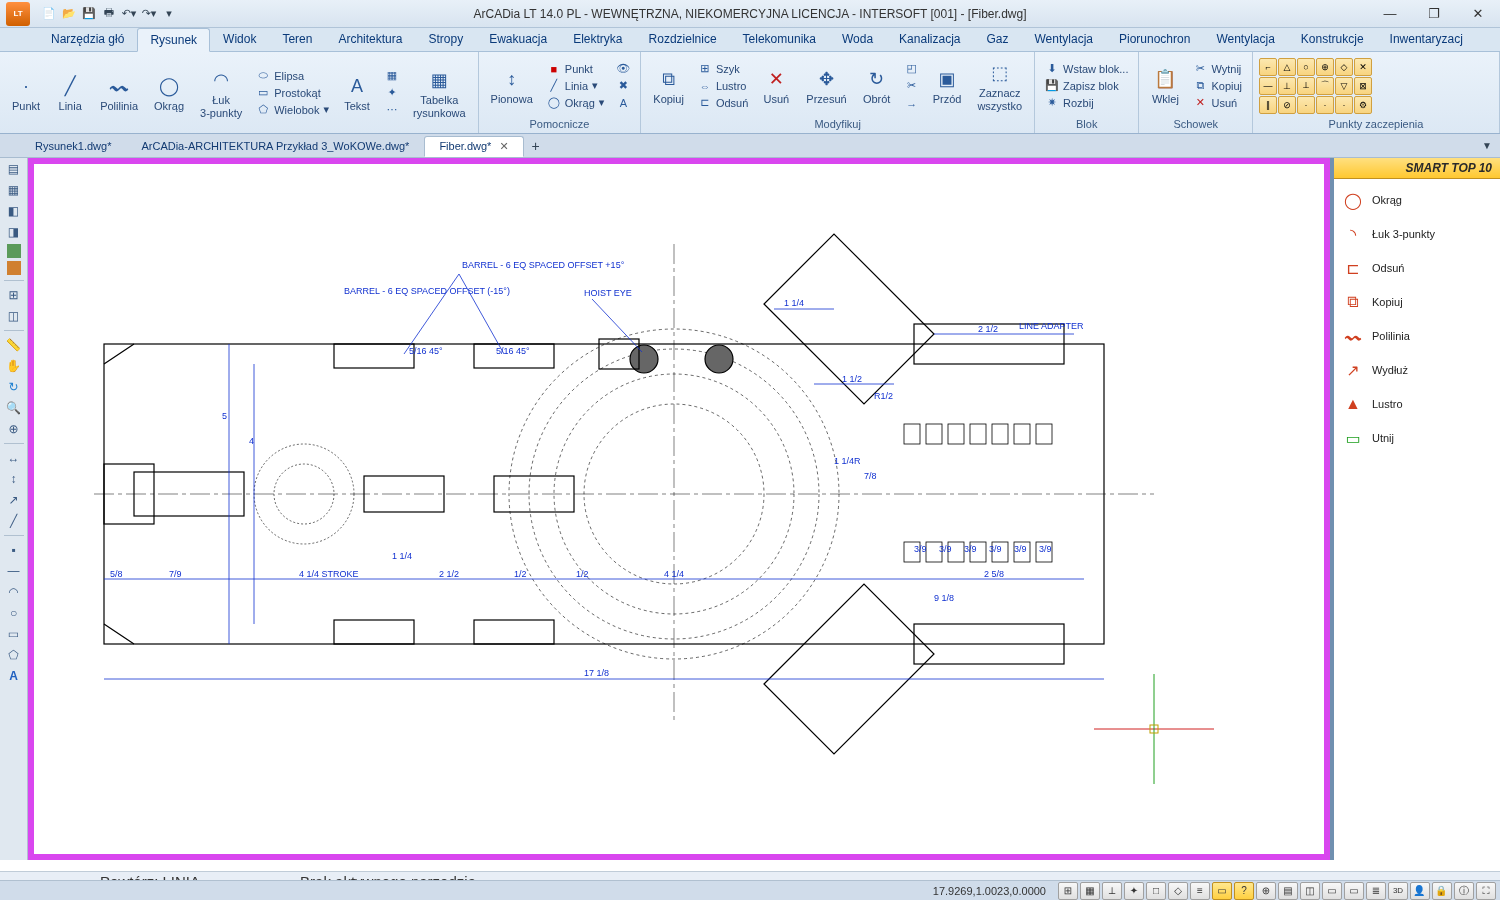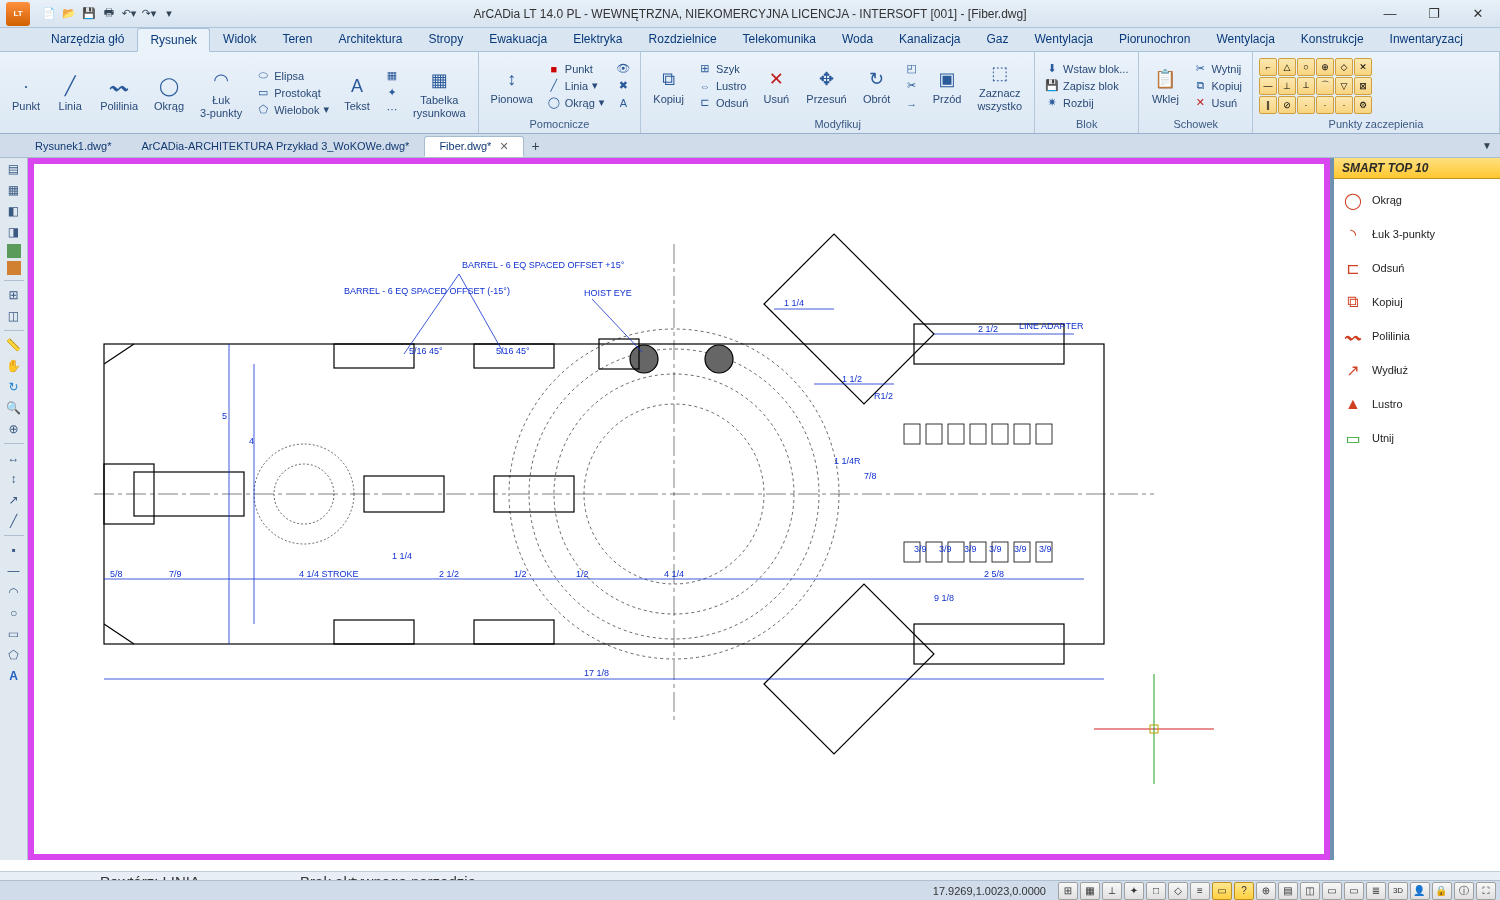--- a/index.html
+++ b/index.html
@@ -43,21 +43,21 @@
 
 
 .workspace { position:absolute; top:158px; left:0; right:0; bottom:40px; display:flex; }
 .ltoolbar { width:28px; background:#e0e8f0; border-right:1px solid #b0c0d0; display:flex; flex-direction:column; align-items:center; padding-top:2px; gap:3px; }
 .ltoolbar div { width:18px; height:18px; font-size:12px; color:#3a5a82; display:flex; align-items:center; justify-content:center; cursor:pointer; }
 .ltoolbar .sep { height:1px; width:20px; background:#b0c0d0; margin:2px 0; }
 .canvas { flex:1; background:#fff; border:6px solid #d946ef; position:relative; overflow:hidden; }
 .canvas svg { position:absolute; top:0; left:0; }
 
 
-.rpanel { width:170px; background:#fff; border-left:4px solid #7090b0; display:flex; flex-direction:column; }
+.rpanel { width:170px; background:#fff; border-left:4px solid #7090b0; display:flex; flex-direction:column;text-align:right; }
 .rpanel-hdr { background:linear-gradient(#ffe080,#ffc830); padding:3px 8px; font-size:12px; font-weight:bold; font-style:italic; color:#2a2a2a; border-bottom:1px solid #c09020; }
 .rpanel-body { flex:1; padding:4px; background:#fff; }
 .smart-item { display:flex; align-items:center; gap:8px; padding:6px 4px; font-size:11px; color:#222; cursor:pointer; }
 .smart-item .ico { width:22px; height:22px; display:flex; align-items:center; justify-content:center; color:#d04020; font-size:16px; }
 
 
 .statusbar { position:absolute; bottom:9px; left:0; right:0; height:20px; background:#e8eef6; border-top:1px solid #c0ccd8; display:flex; align-items:center; font-size:15px; color:#333; padding:0 10px; }
 .status2 { position:absolute; bottom:0; left:0; right:0; height:20px; background:#d0dcea; border-top:1px solid #b0c0d0; display:flex; align-items:center; justify-content:flex-end; font-size:10px; color:#333; padding:0 4px; gap:2px; }
 .status2 .coords { margin-right:10px; font-size:11px; }
 .sicon { width:20px; height:18px; background:linear-gradient(#f8f8f8,#e0e0e0); border:1px solid #a0a0a0; display:flex; align-items:center; justify-content:center; font-size:10px; cursor:pointer; border-radius:2px; }

